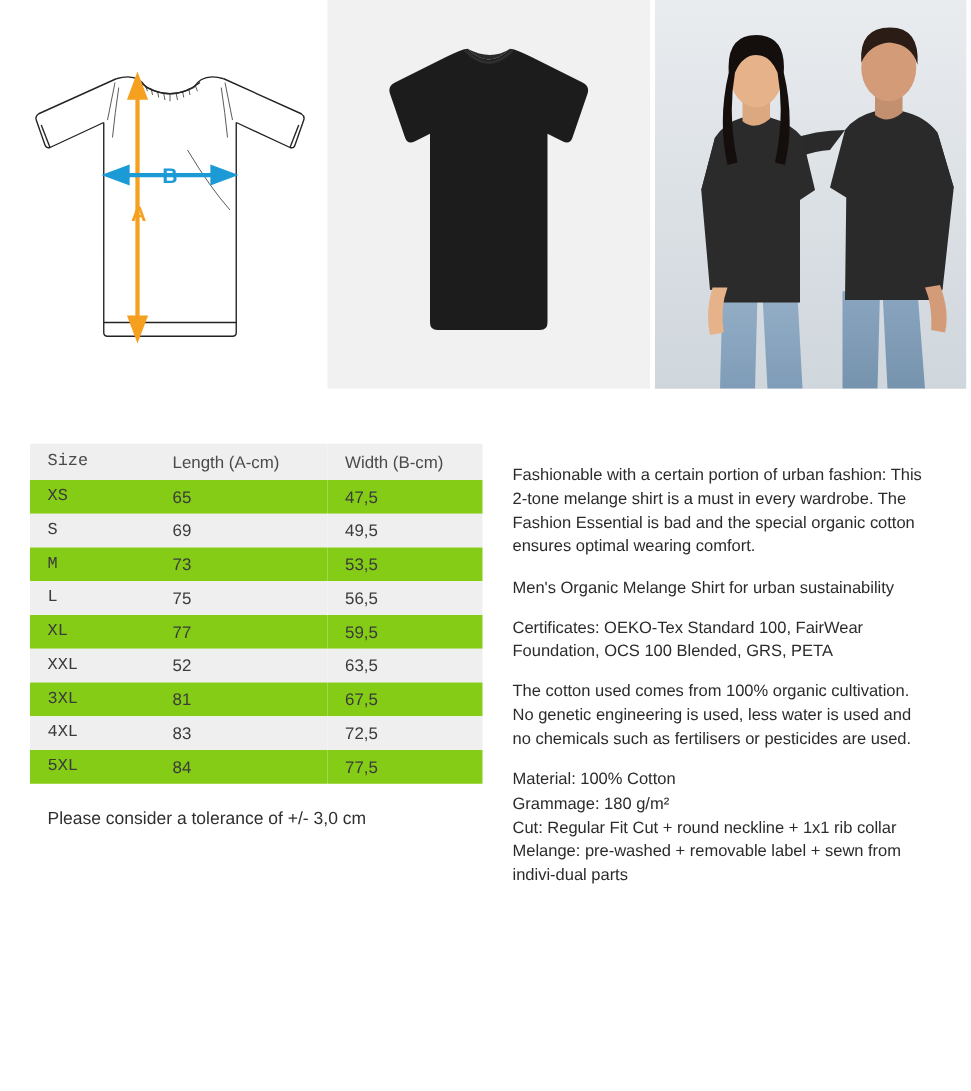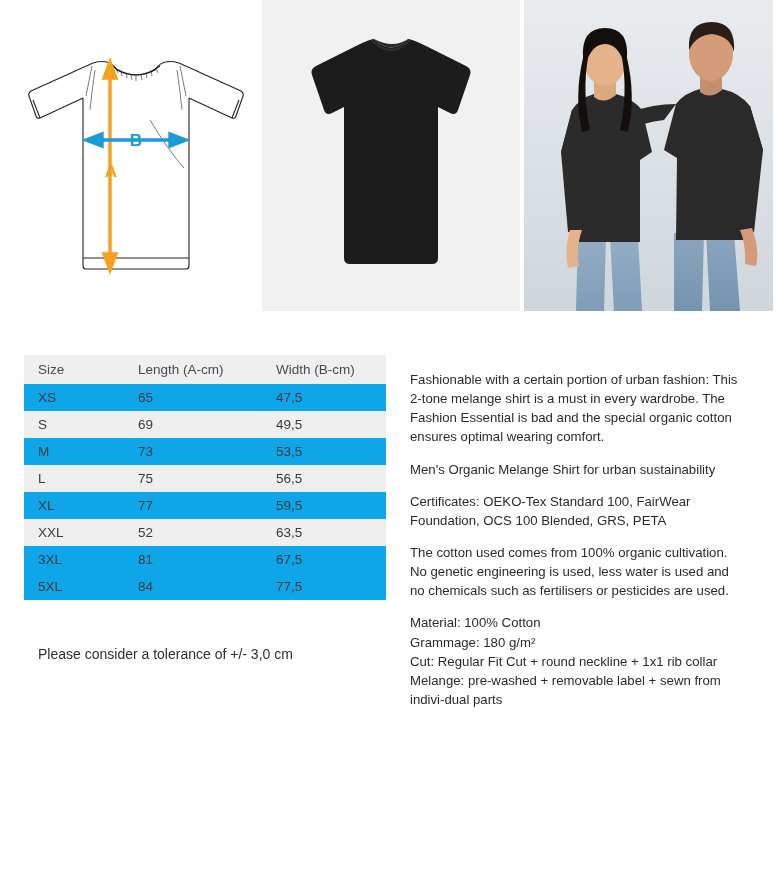--- a/index.html
+++ b/index.html
@@ -66,22 +66,22 @@
     padding: 7px 0 7px 14px;
     background: #efefef;
     font-size: 13.5px;
   }
   table.size-table td {
     padding: 6px 0 6px 14px;
     font-size: 13.5px;
     color: #3b3b3b;
   }
   table.size-table tr.odd td  { background: #efefef; }
-  table.size-table tr.even td { background: #0ea5e9; }
-  table.size-table th.col-size,  table.size-table td.col-size  { width: 100px; }
+  table.size-table tr.even td { background: #84cc16; }
+  table.size-table th.col-size,  table.size-table td.col-size  { width: 100px; font-family: Liberation Mono, monospace; }
   table.size-table th.col-len,   table.size-table td.col-len   { width: 138px; }
   table.size-table th.col-wid,   table.size-table td.col-wid   { width: 124px; }
 
   .tolerance {
     position: absolute;
     left: 38px;
     top: 646px;
     font-size: 14px;
     color: #2f2f2f;
   }
@@ -288,20 +288,25 @@
         <tr class="odd">
           <td class="col-size">XXL</td>
           <td class="col-len">52</td>
           <td class="col-wid">63,5</td>
         </tr>
         <tr class="even">
           <td class="col-size">3XL</td>
           <td class="col-len">81</td>
           <td class="col-wid">67,5</td>
         </tr>
+        <tr class="odd">
+          <td class="col-size">4XL</td>
+          <td class="col-len">83</td>
+          <td class="col-wid">72,5</td>
+        </tr>
         <tr class="even">
           <td class="col-size">5XL</td>
           <td class="col-len">84</td>
           <td class="col-wid">77,5</td>
         </tr>
       </tbody>
     </table>
   </div>
 
   <div class="tolerance">Please consider a tolerance of +/- 3,0 cm</div>

